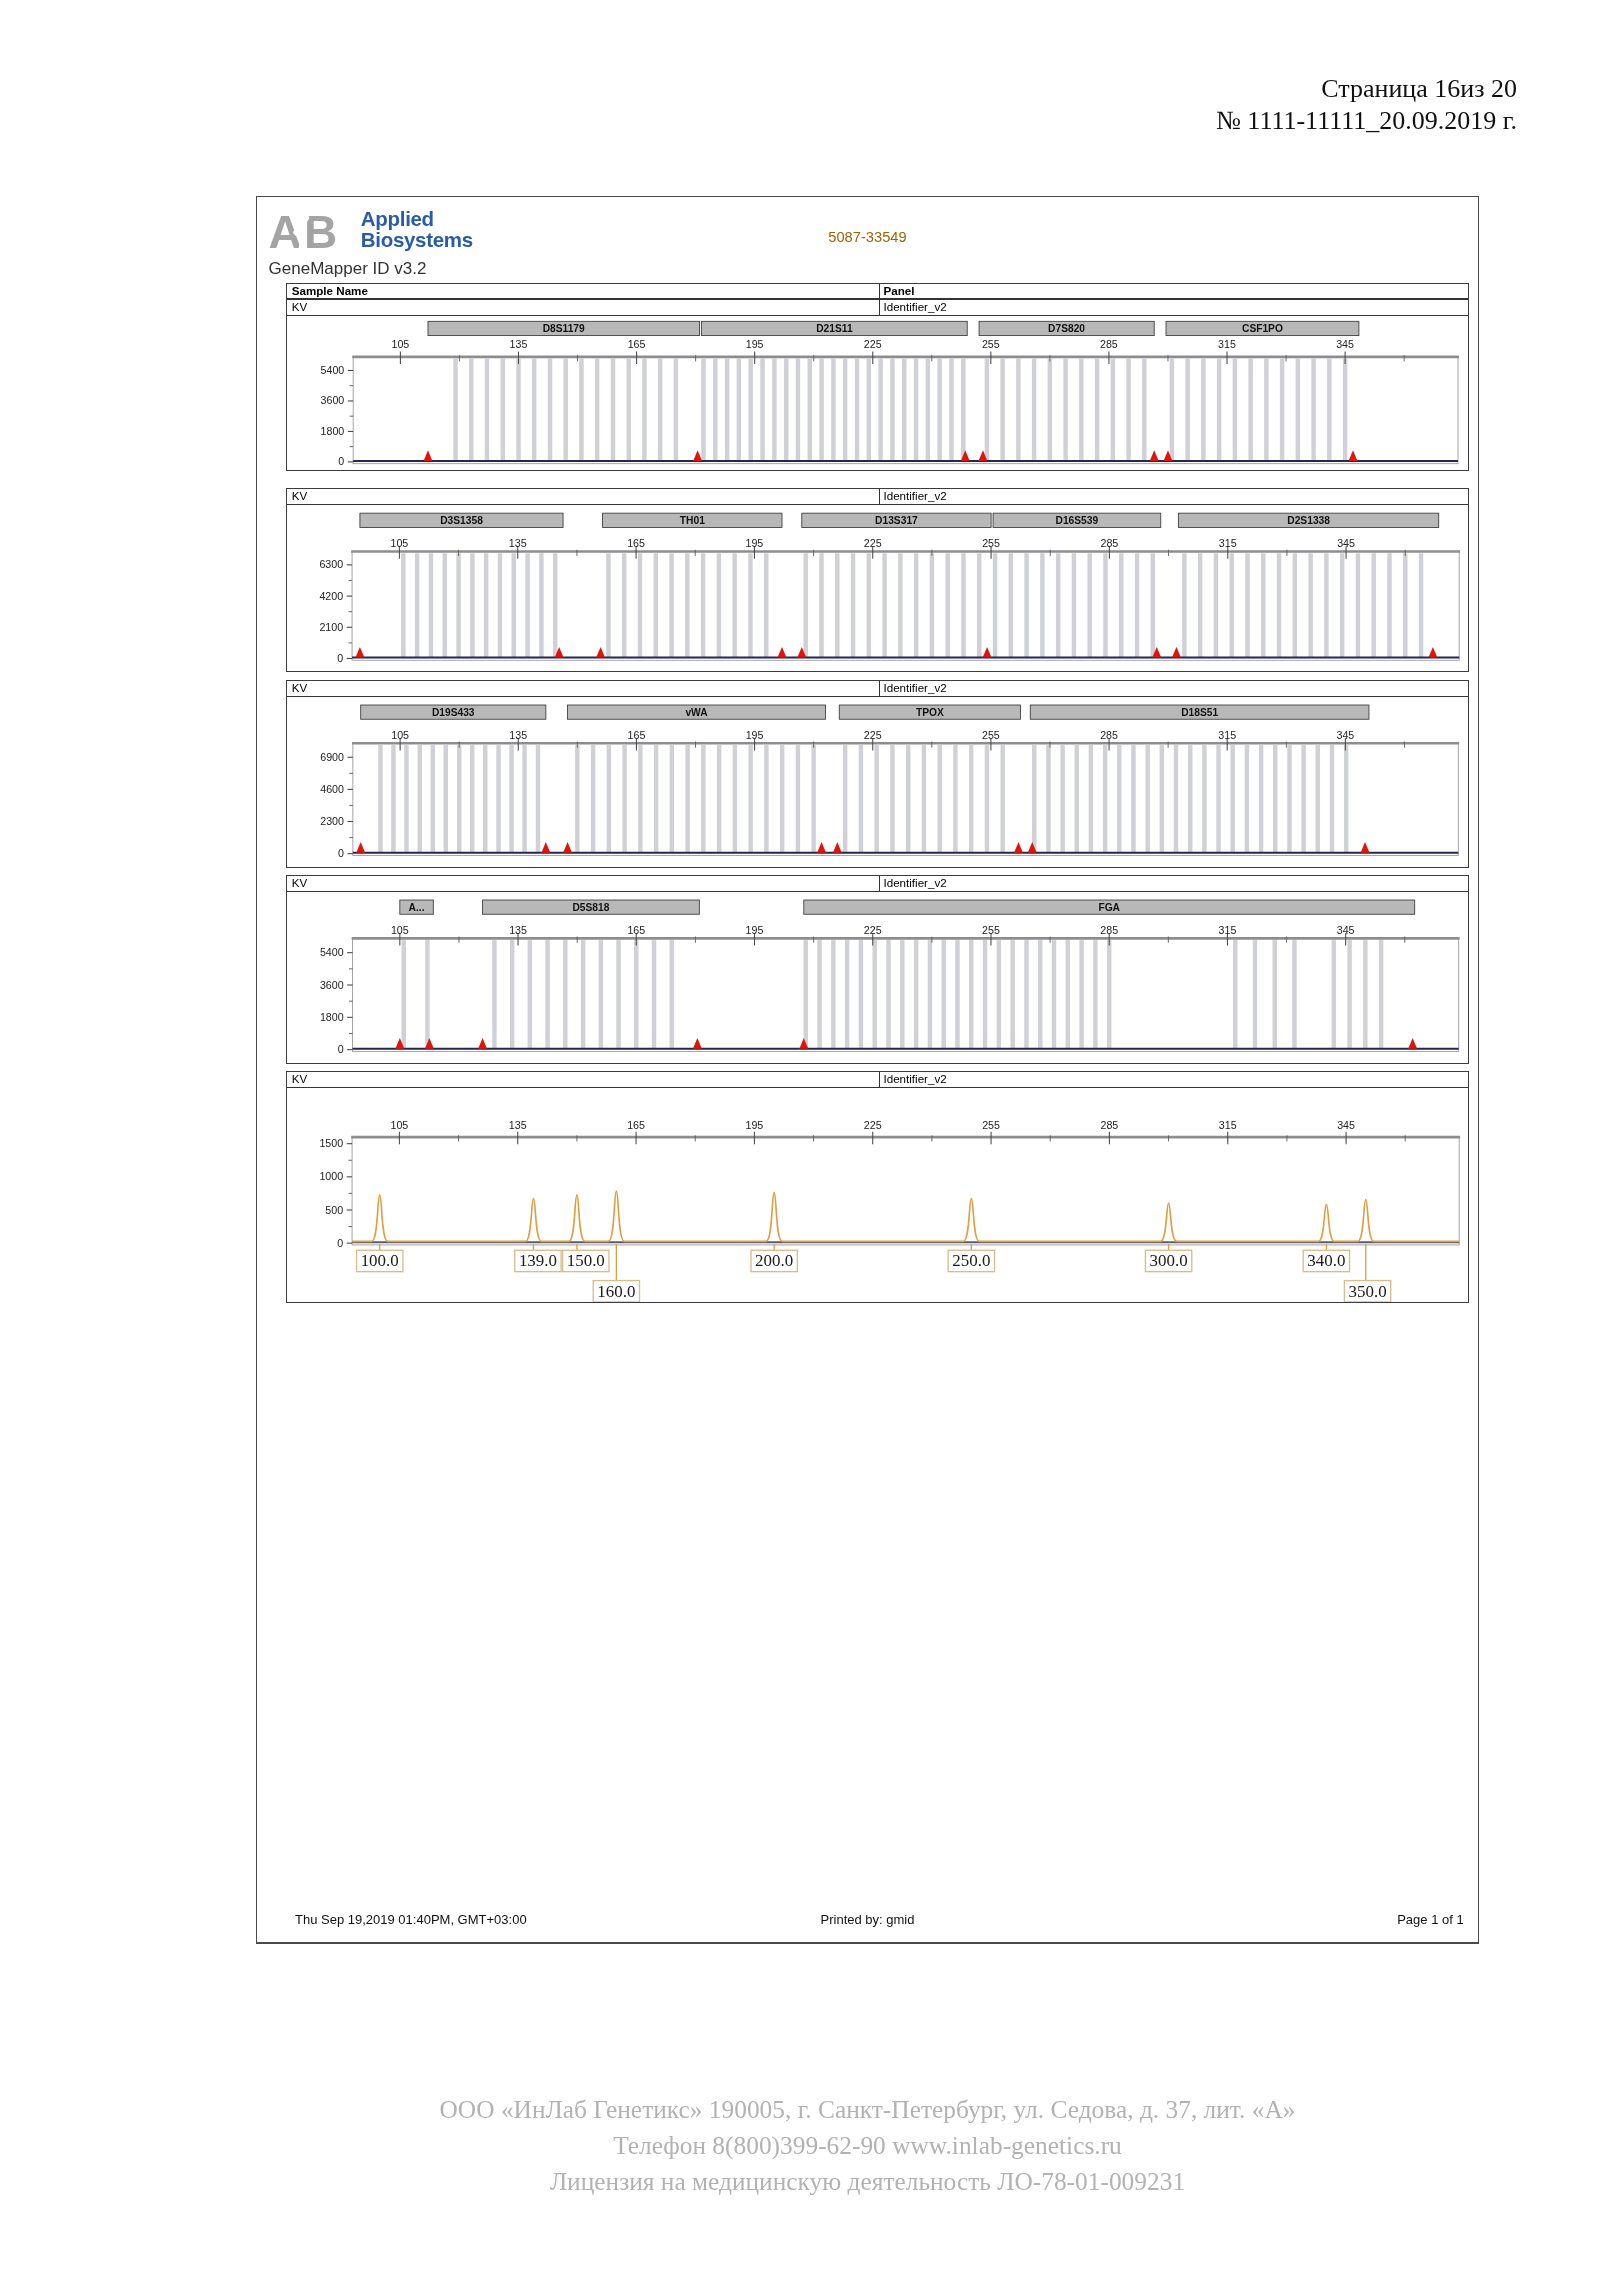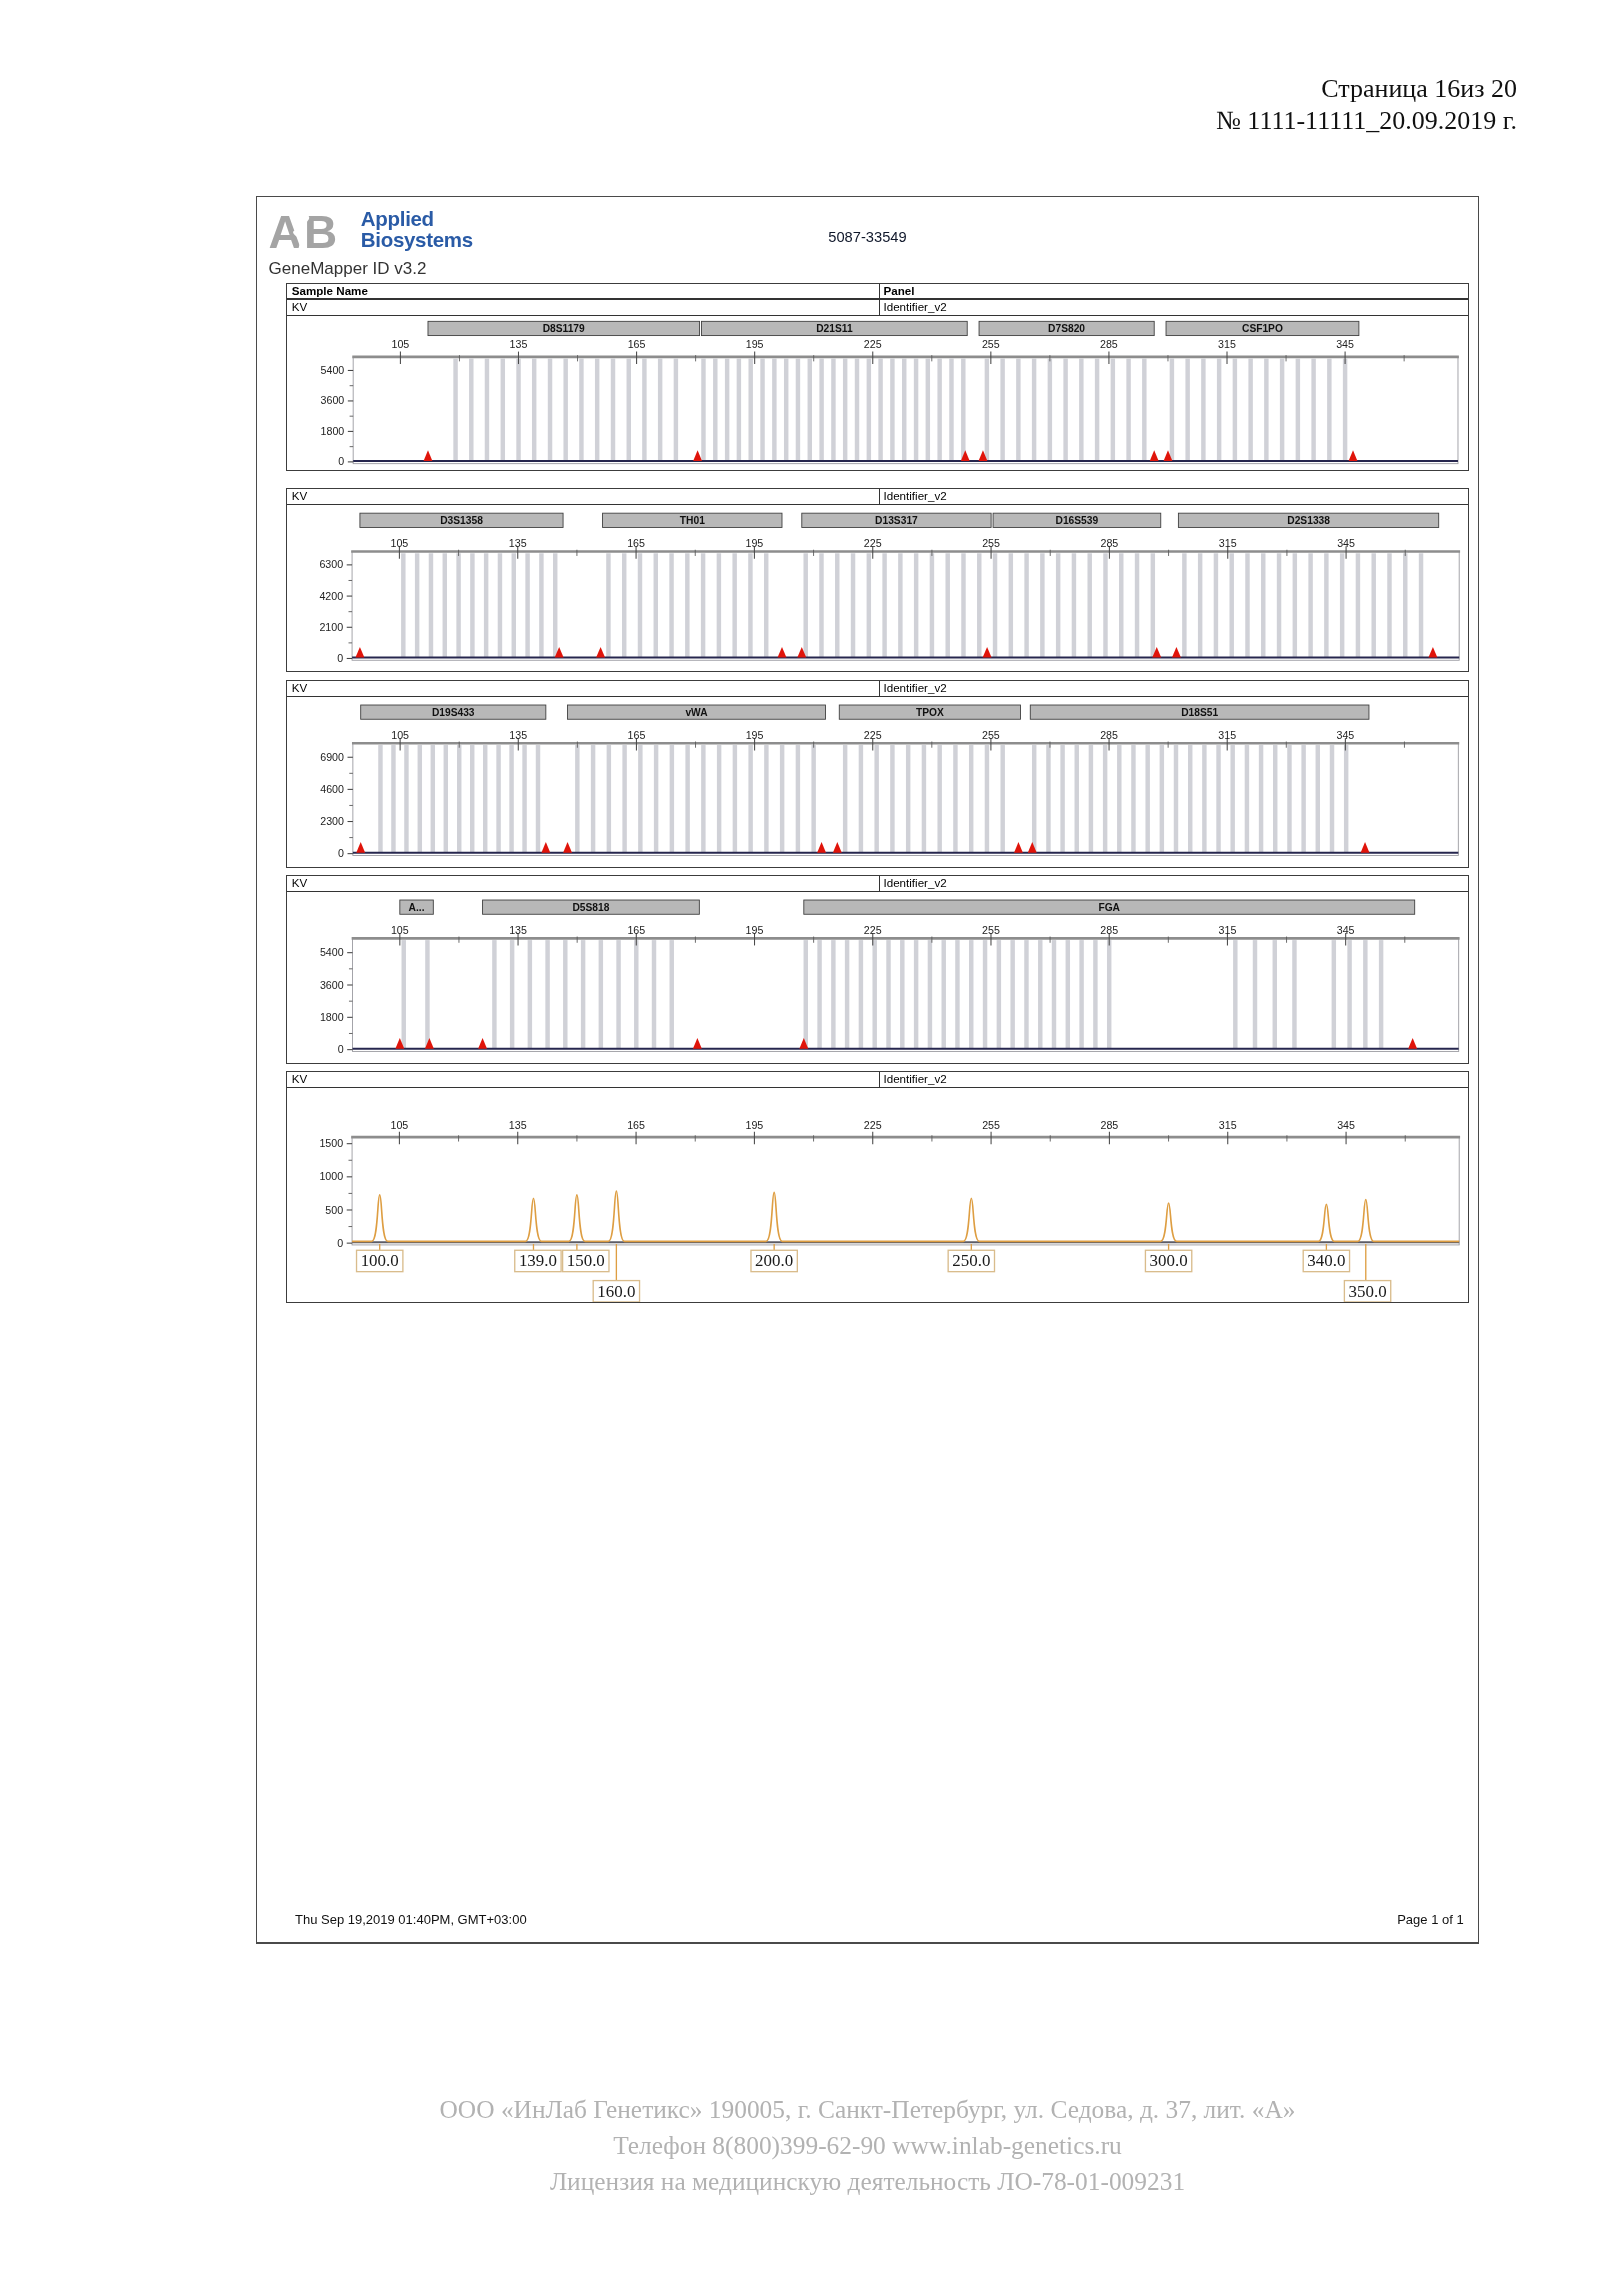--- a/index.html
+++ b/index.html
@@ -27,21 +27,21 @@
   .logo-block{position:absolute;left:10.7px;top:10.7px;}
   .logo-row{display:flex;align-items:flex-start;}
   .brand{
     margin-left:7.1px;margin-top:1.8px;
     font-weight:bold;font-size:20.5px;line-height:20.5px;
     color:#2a5ba6;letter-spacing:-0.3px;
   }
   .app-version{position:absolute;left:11.6px;top:62px;font-size:17px;color:#333;}
   .sample-id{
     position:absolute;left:0;right:0;top:32px;
-    text-align:center;font-size:14.7px;color:#0f172a;
+    text-align:center;font-size:14.7px;color:#a16207;
   }
   #panels{position:absolute;left:0;top:0;right:0;bottom:0;}
   .pbox{
     position:absolute;left:28.5px;width:1183px;
     background:#fff;border:0.9px solid #3c3c3c;box-sizing:border-box;
   }
   .hdr-row{
     position:relative;height:15px;border-bottom:0.9px solid #333;
     font-size:11.6px;line-height:14.3px;color:#000;padding-left:36px;
   }
@@ -711,20 +711,21 @@
             <text x="1166.0" y="200" text-anchor="middle" font-size="19" font-family="&quot;Liberation Serif&quot;, serif" fill="#1a1a1a">340.0</text>
             <rect x="1186.2" y="216" width="52" height="24" fill="#fff" stroke="#d9bc8c" stroke-width="1.5"></rect>
             <text x="1212.2" y="234" text-anchor="middle" font-size="19" font-family="&quot;Liberation Serif&quot;, serif" fill="#1a1a1a">350.0</text>
           </g>
         </svg>
       </div>
     </div>
 
   <div class="rep-footer">
     <span class="f-left">Thu Sep 19,2019 01:40PM, GMT+03:00</span>
+    <span class="f-center">Printed by: gmid</span>
     <span class="f-right">Page 1 of 1</span>
   </div>
 </div>
 
 <div class="inlab">
   <div>ООО «ИнЛаб Генетикс» 190005, г. Санкт-Петербург, ул. Седова, д. 37, лит. «А»</div>
   <div>Телефон 8(800)399-62-90 www.inlab-genetics.ru</div>
   <div>Лицензия на медицинскую деятельность ЛО-78-01-009231</div>
 </div>
 

